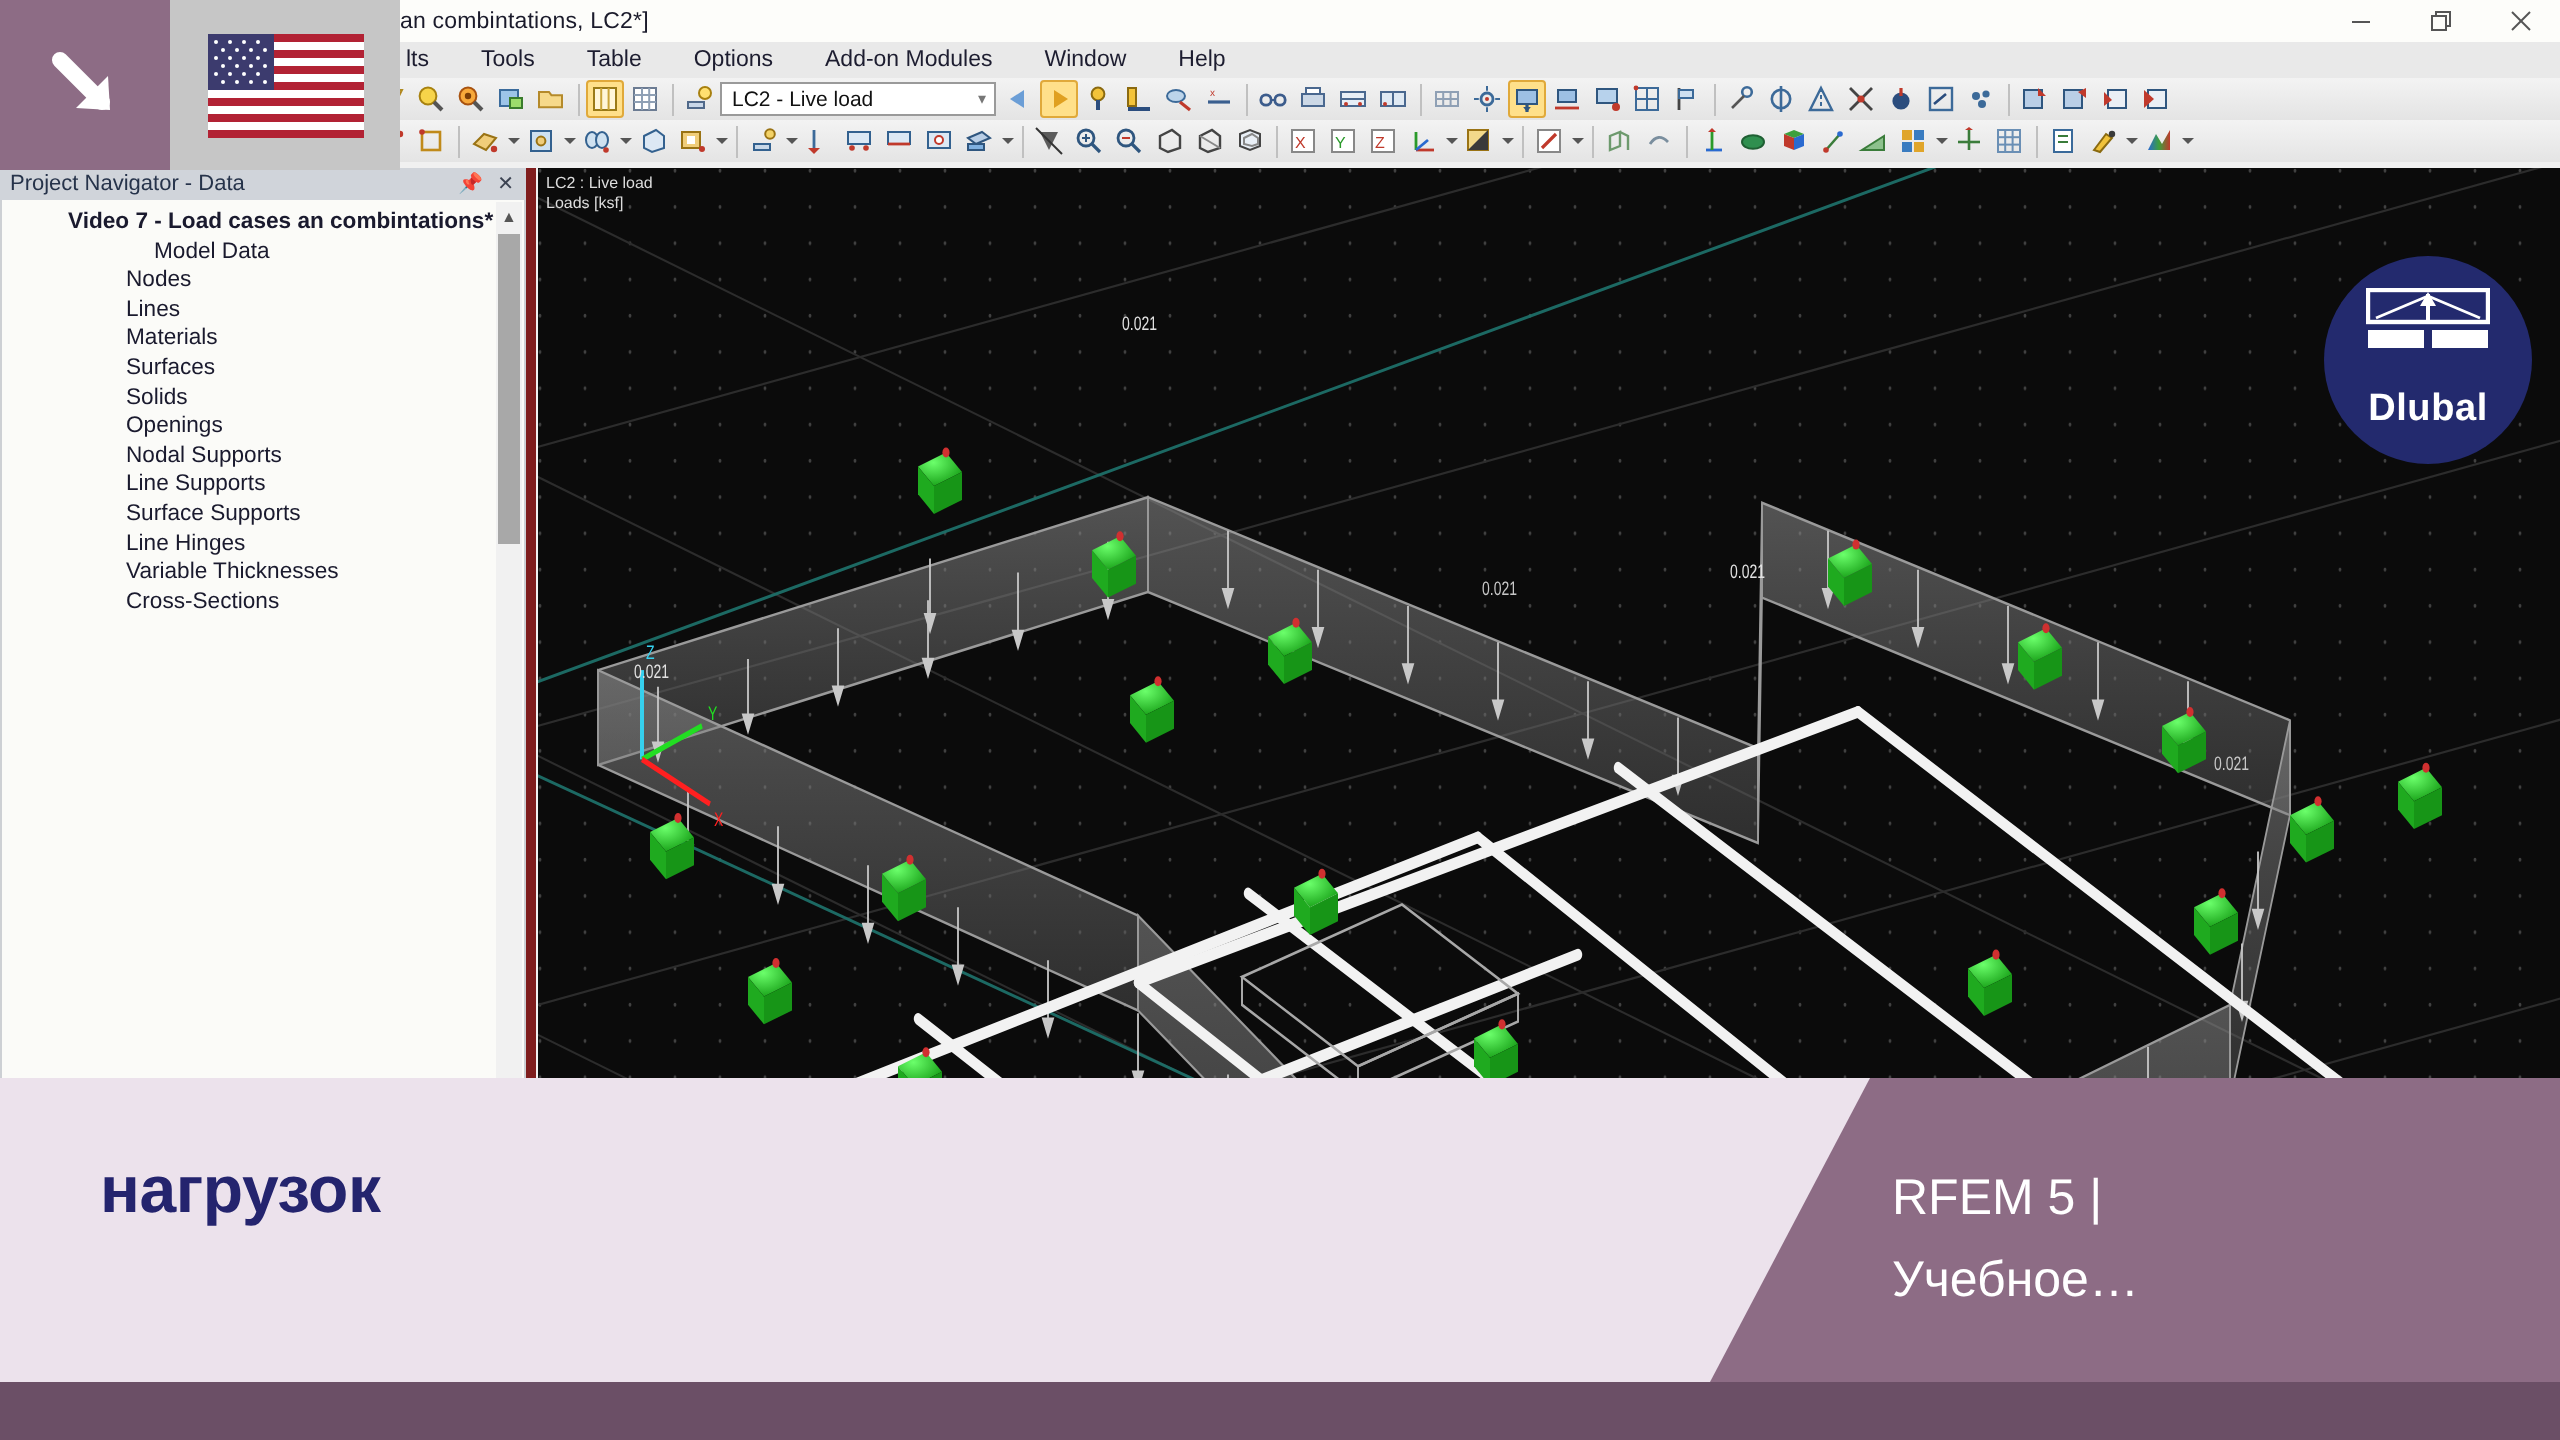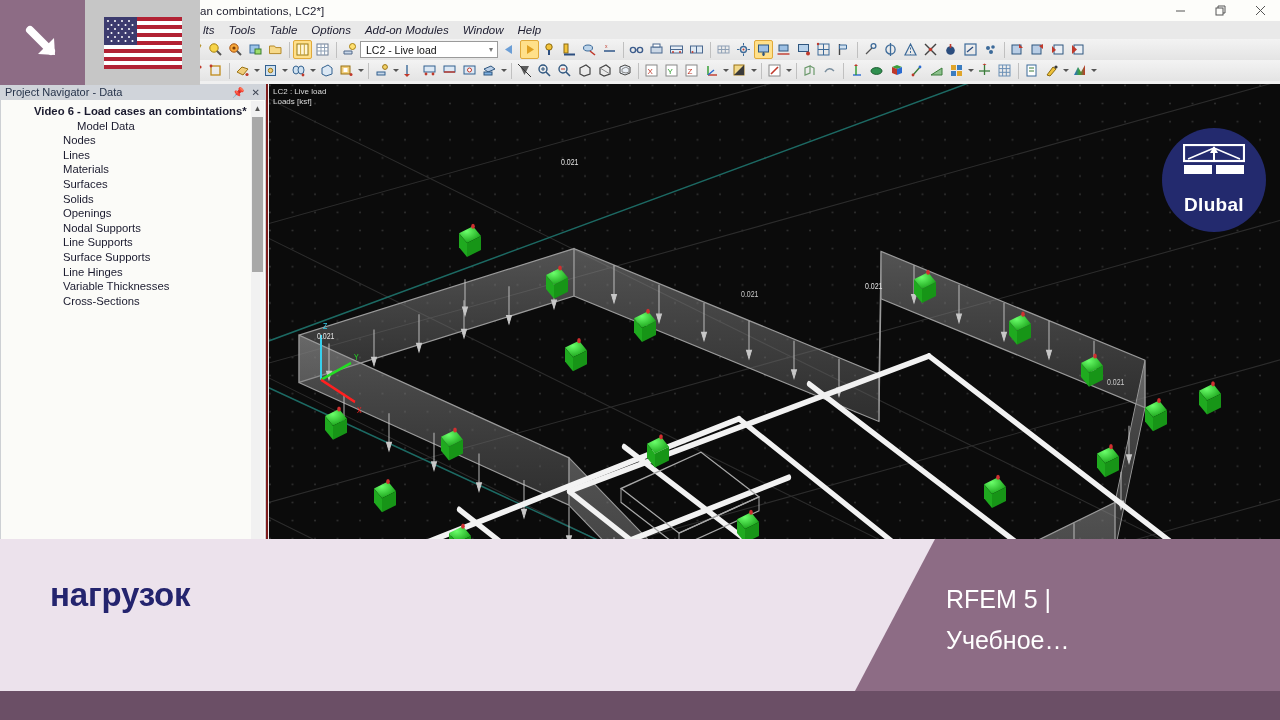--- a/index.html
+++ b/index.html
@@ -39,21 +39,21 @@
   }
   .wincontrols { position: absolute; right: 0; top: 0; height: 21px; display: flex; }
   .wc { width: 40px; height: 21px; display: flex; align-items: center; justify-content: center;
         color: #4a4a4a; font-size: 12px; }
   .wc svg { display: block; }
 
   
   .menubar {
     position: absolute; left: 0; top: 21px; right: 0; height: 18px;
     background: #e9e9e9; display: flex; 
-    padding-left: 196px; gap: 0px; font-style: italic;
+    padding-left: 196px; gap: 12px;
   }
   .menu-item {
     font-size: 11.5px; color: #1d1d30; padding: 0 7px; white-space: nowrap;
     line-height: 18px;
   }
 
   
   .toolbar {
     position: absolute; left: 0; right: 0; height: 21px;
     background: linear-gradient(#f3f3f3, #e4e4e4);
@@ -79,21 +79,21 @@
   .lc-combo {
     width: 138px; height: 17px; background: #fff; border: 1px solid #9a9a9a;
     display: flex; align-items: center; font-size: 10.5px; color: #111;
     padding-left: 5px; flex: none; margin-right: 2px;
   }
   .lc-combo .arrow { margin-left: auto; margin-right: 4px; color: #777; font-size: 8px; }
 
   
   .navpanel {
     position: absolute; left: 0; top: 84px; width: 268px; bottom: 0;
-    background: #f7f7f4; border-right: 2px solid #7f1d1d;
+    background: #f7f7f4; border-right: 5px solid #7f1d1d;
   }
   .nav-header {
     height: 16px; background: #d0d4da; display: flex; align-items: center;
     font-size: 11px; color: #26334a; padding-left: 5px;
   }
   .nav-header .hdr-btns { margin-left: auto; display: flex; gap: 7px; padding-right: 6px;
                           color: #3c4352; font-size: 10px; }
   .nav-body { position: absolute; top: 16px; left: 0; right: 0; bottom: 0;
               background: #fbfbf8; border: 1px solid #cdd0d4; border-top: none;
               overflow: hidden; }
@@ -742,21 +742,21 @@
     <div class="navpanel">
       <div class="nav-header">
         <span>Project Navigator - Data</span>
         <span class="hdr-btns">
           <span>📌</span>
           <span>✕</span>
         </span>
       </div>
       <div class="nav-body">
         <div class="tree">
-          <div class="tree-row lvl0">Video 6 - Load cases an combintations*</div>
+          <div class="tree-row lvl0">Video 7 - Load cases an combintations*</div>
           <div class="tree-row lvl1">Model Data</div>
           <div class="tree-row lvl2">Nodes</div>
           <div class="tree-row lvl2">Lines</div>
           <div class="tree-row lvl2">Materials</div>
           <div class="tree-row lvl2">Surfaces</div>
           <div class="tree-row lvl2">Solids</div>
           <div class="tree-row lvl2">Openings</div>
           <div class="tree-row lvl2">Nodal Supports</div>
           <div class="tree-row lvl2">Line Supports</div>
           <div class="tree-row lvl2">Surface Supports</div>

